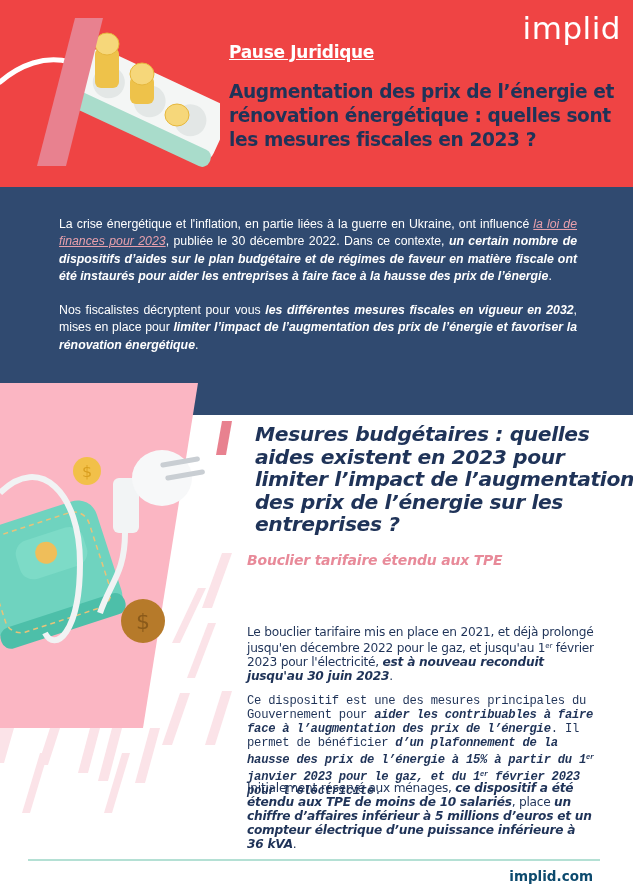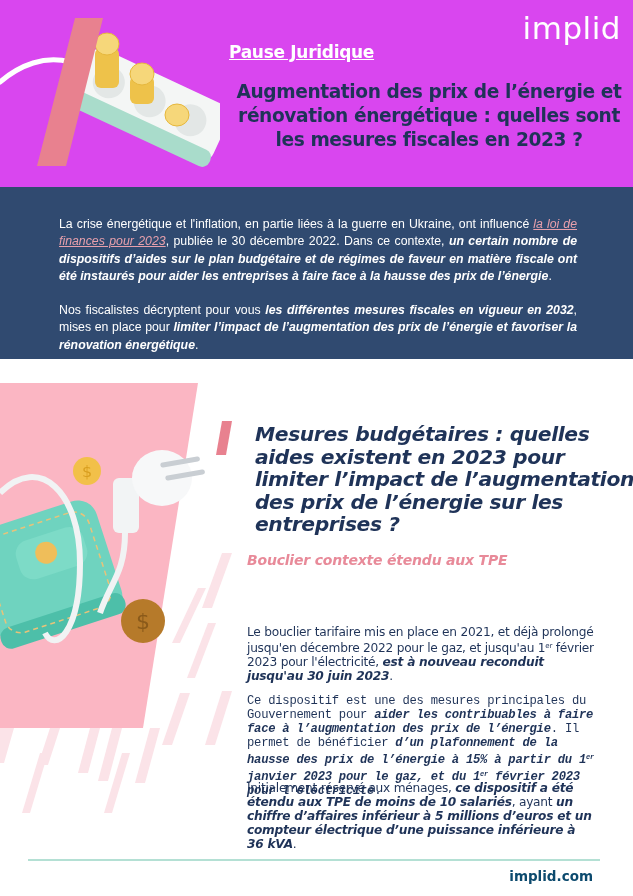--- a/index.html
+++ b/index.html
@@ -1,27 +1,27 @@
 <!DOCTYPE html>
 <html><head>
 <meta charset="utf-8">
 <style>
   * { box-sizing: border-box; margin: 0; padding: 0; }
   html, body { width: 633px; height: 896px; background: #ffffff; overflow: hidden; }
   body { font-family: "Liberation Sans", "DejaVu Sans", sans-serif; position: relative; }
 
   
-  .hero { position: absolute; left: 0; top: 0; width: 633px; height: 187px; background: #d946ef; overflow: hidden; text-align: center; }
+  .hero { position: absolute; left: 0; top: 0; width: 633px; height: 187px; background: #ef4444; overflow: hidden; }
   .hero-illus { position: absolute; left: 0; top: 0; width: 220px; height: 187px; }
   .logo { position: absolute; right: 12px; top: 10px; color: #ffffff; font-size: 31px; letter-spacing: 0.5px; font-family: "DejaVu Sans", sans-serif; font-weight: normal; }
   .hero-kicker { position: absolute; left: 229px; top: 42px; color: #ffffff; font-size: 17px; font-weight: bold; font-family: "DejaVu Sans", sans-serif; letter-spacing: -0.3px; text-decoration: underline; }
   .hero-title { position: absolute; left: 229px; top: 80px; width: 400px; color: #1f3358; font-size: 18.6px; font-weight: bold; line-height: 24px; font-family: "DejaVu Sans", sans-serif; letter-spacing: -0.4px; }
 
   
-  .intro { position: absolute; left: 0; top: 187px; width: 633px; height: 172px; background: #304a70; }
+  .intro { position: absolute; left: 0; top: 187px; width: 633px; height: 228px; background: #304a70; }
   .intro p { position: absolute; left: 59px; width: 518px; color: #ffffff; font-size: 12.3px; line-height: 17.3px; text-align: justify; font-family: "Liberation Sans", sans-serif; }
   .intro p.p1 { top: 29px; }
   .intro p.p2 { top: 115px; }
   .intro b { font-style: italic; font-weight: bold; }
   .intro a { color: #e8a0ac; font-style: italic; text-decoration: underline; }
 
   
   .section-art { position: absolute; left: 0; top: 383px; width: 240px; height: 440px; }
   .sec-title { position: absolute; left: 247px; top: 423px; width: 380px; color: #1f3358; font-size: 20.3px; font-weight: bold; font-style: italic; line-height: 22.5px; font-family: "DejaVu Sans", sans-serif; letter-spacing: -0.4px; margin-left: 8px; }
   .sub-title { position: absolute; left: 247px; top: 552px; color: #e88a99; font-size: 14px; font-weight: bold; font-style: italic; font-family: "DejaVu Sans", sans-serif; letter-spacing: -0.2px; }
@@ -111,22 +111,22 @@
     <rect x="165" y="93" width="40" height="5" rx="2.5" fill="#c9ced3" transform="rotate(-10 165 93)"></rect>
   </g>
 
   <circle cx="87" cy="88" r="14" fill="#f2c049"></circle>
   <text x="87" y="94" font-size="16" text-anchor="middle" fill="#d99f20" font-family="DejaVu Sans, sans-serif">$</text>
   <circle cx="143" cy="238" r="22" fill="#b67a2a"></circle>
   <text x="143" y="246" font-size="22" text-anchor="middle" fill="#8a5a1a" font-family="DejaVu Sans, sans-serif">$</text>
 </svg>
 
 <h2 class="sec-title">Mesures budgétaires : quelles aides existent en 2023 pour limiter l’impact de l’augmentation des prix de l’énergie sur les entreprises ?</h2>
-<h3 class="sub-title">Bouclier contexte étendu aux TPE</h3>
+<h3 class="sub-title">Bouclier tarifaire étendu aux TPE</h3>
 
 <p class="body-p bp1"><span>Le bouclier tarifaire mis en place en 2021, et déjà prolongé jusqu'en décembre 2022 pour le gaz, et jusqu'au 1</span><sup>er</sup><span> février 2023 pour l'électricité, </span><b>est à nouveau reconduit jusqu'au 30 juin 2023</b><span>.</span></p>
 
 <p class="body-p bp2"><span>Ce dispositif est une des mesures principales du Gouvernement pour </span><b>aider les contribuables à faire face à l’augmentation des prix de l’énergie</b><span>. Il permet de bénéficier </span><b>d’un plafonnement de la hausse des prix de l’énergie à 15% à partir du 1</b><b><sup>er</sup></b><b> janvier 2023 pour le gaz, et du 1</b><b><sup>er</sup></b><b> février 2023 pour l’électricité</b><span>.</span></p>
 
-<p class="body-p bp3"><span>Initialement réservé aux ménages, </span><b>ce dispositif a été étendu aux TPE de moins de 10 salariés</b><span>, ayant </span><b>un chiffre d’affaires inférieur à 5 millions d’euros et un compteur électrique d’une puissance inférieure à 36 kVA</b><span>.</span></p>
+<p class="body-p bp3"><span>Initialement réservé aux ménages, </span><b>ce dispositif a été étendu aux TPE de moins de 10 salariés</b><span>, place </span><b>un chiffre d’affaires inférieur à 5 millions d’euros et un compteur électrique d’une puissance inférieure à 36 kVA</b><span>.</span></p>
 
 <div class="footer-line"></div>
 <a class="footer-url">implid.com</a>
 
 </body></html>

